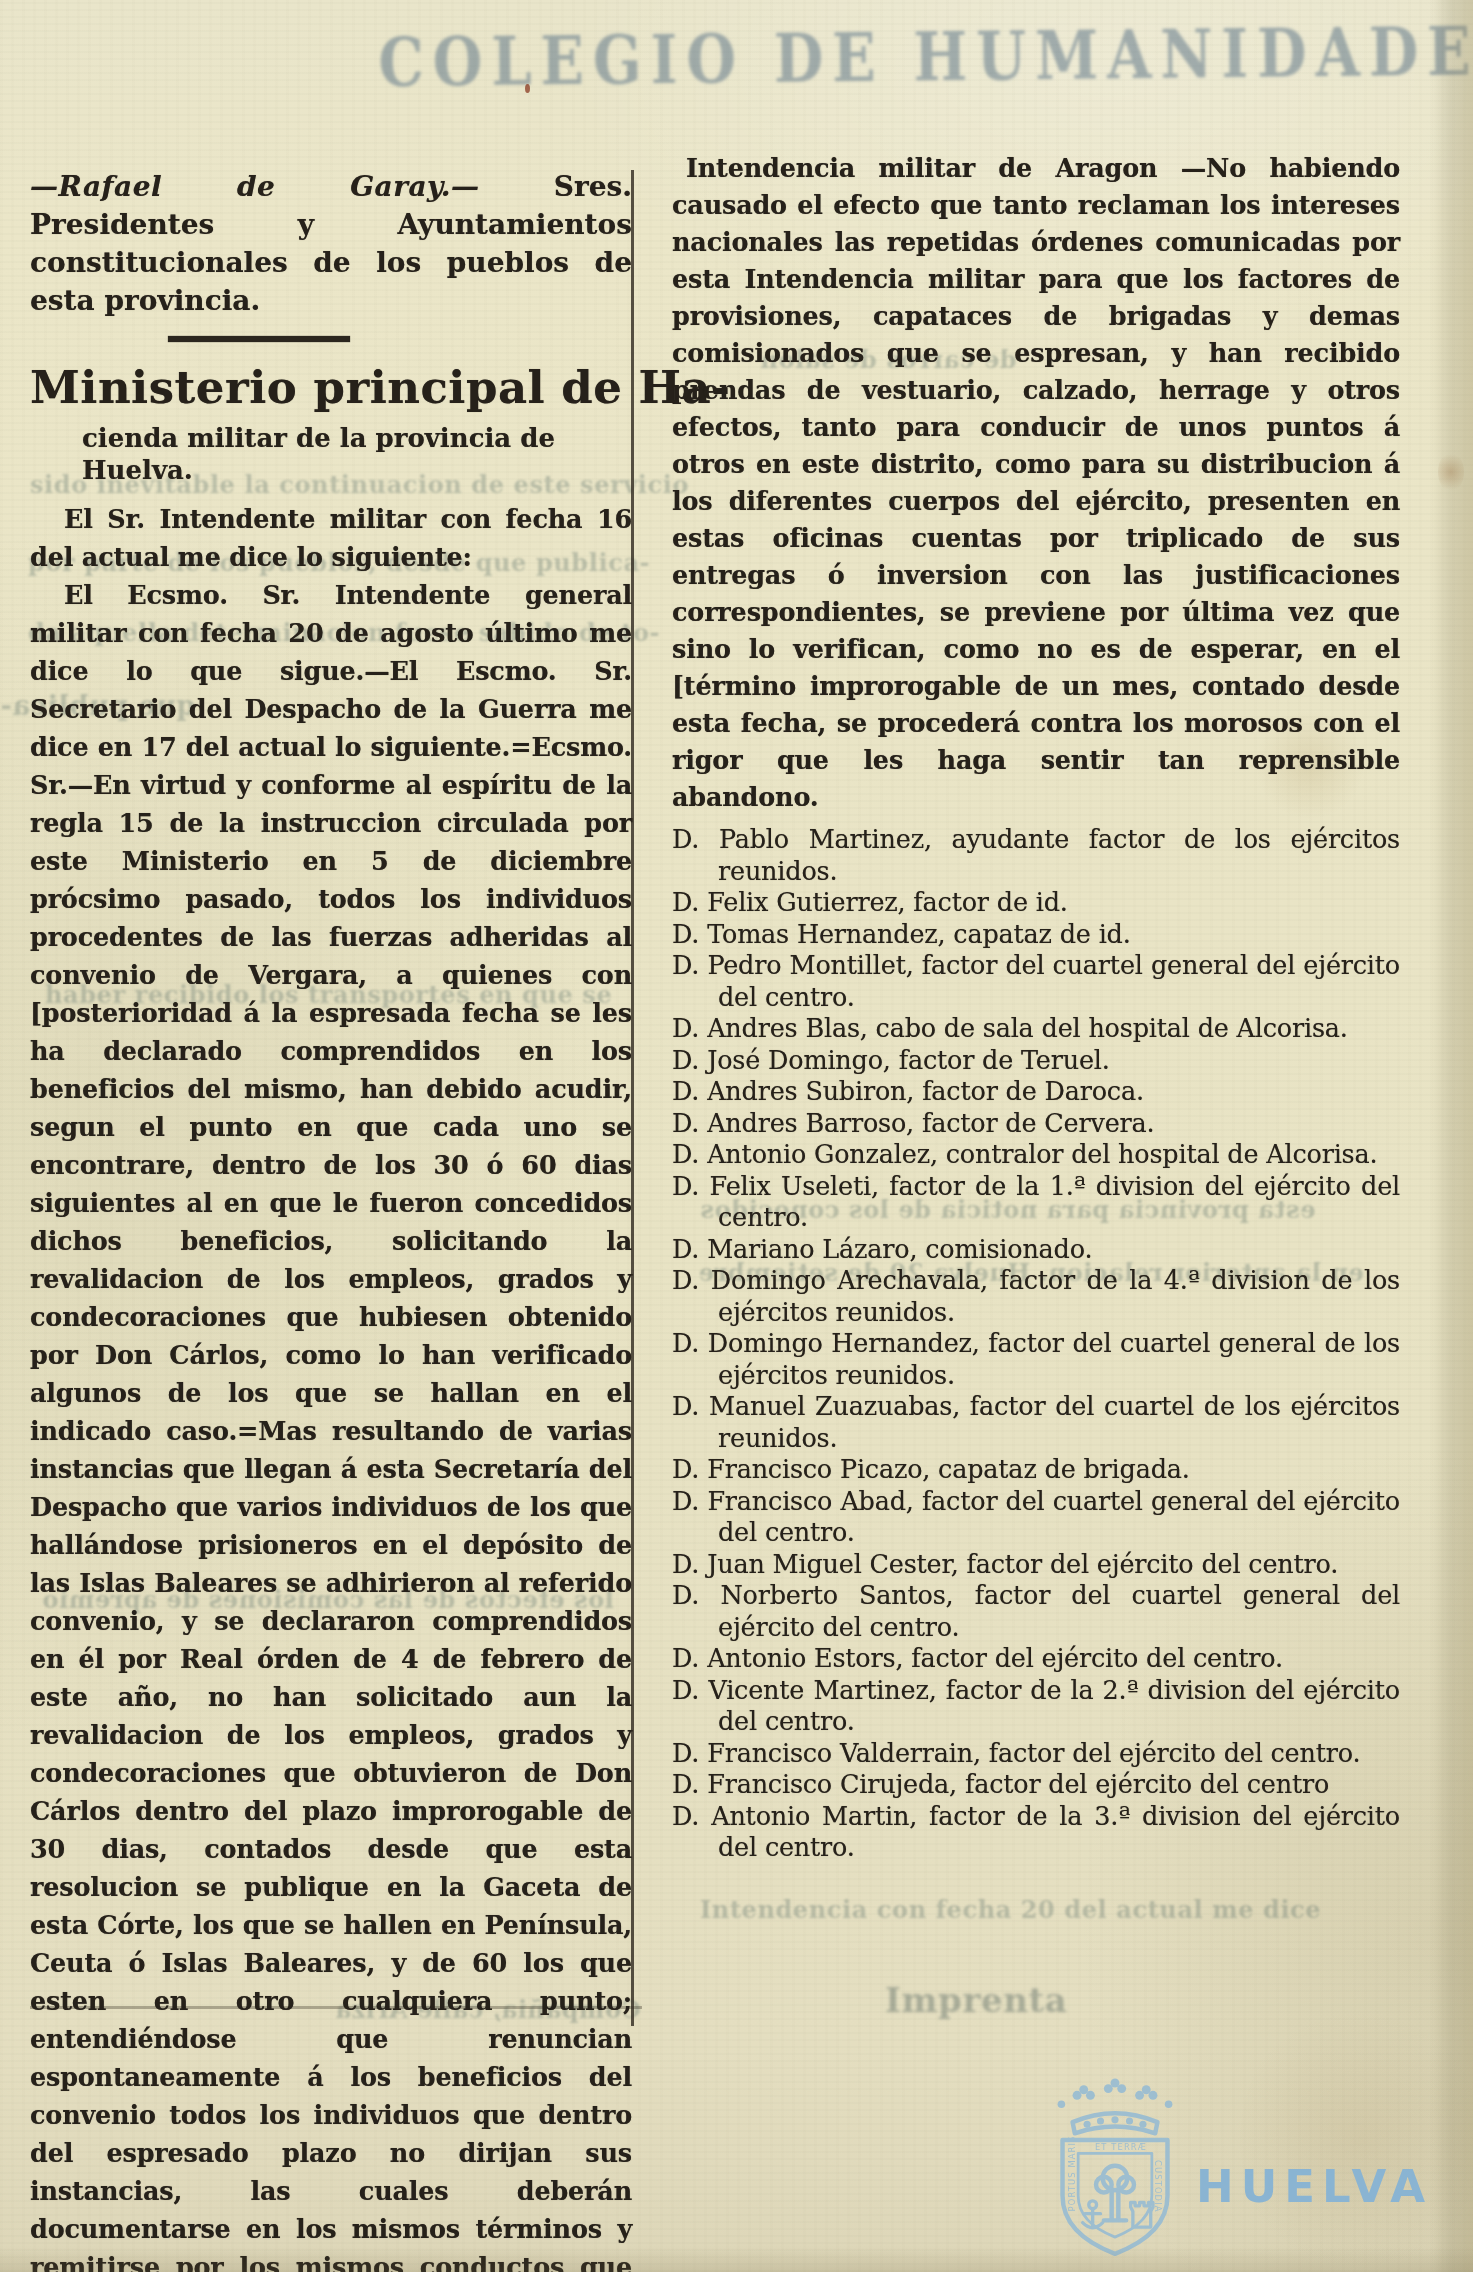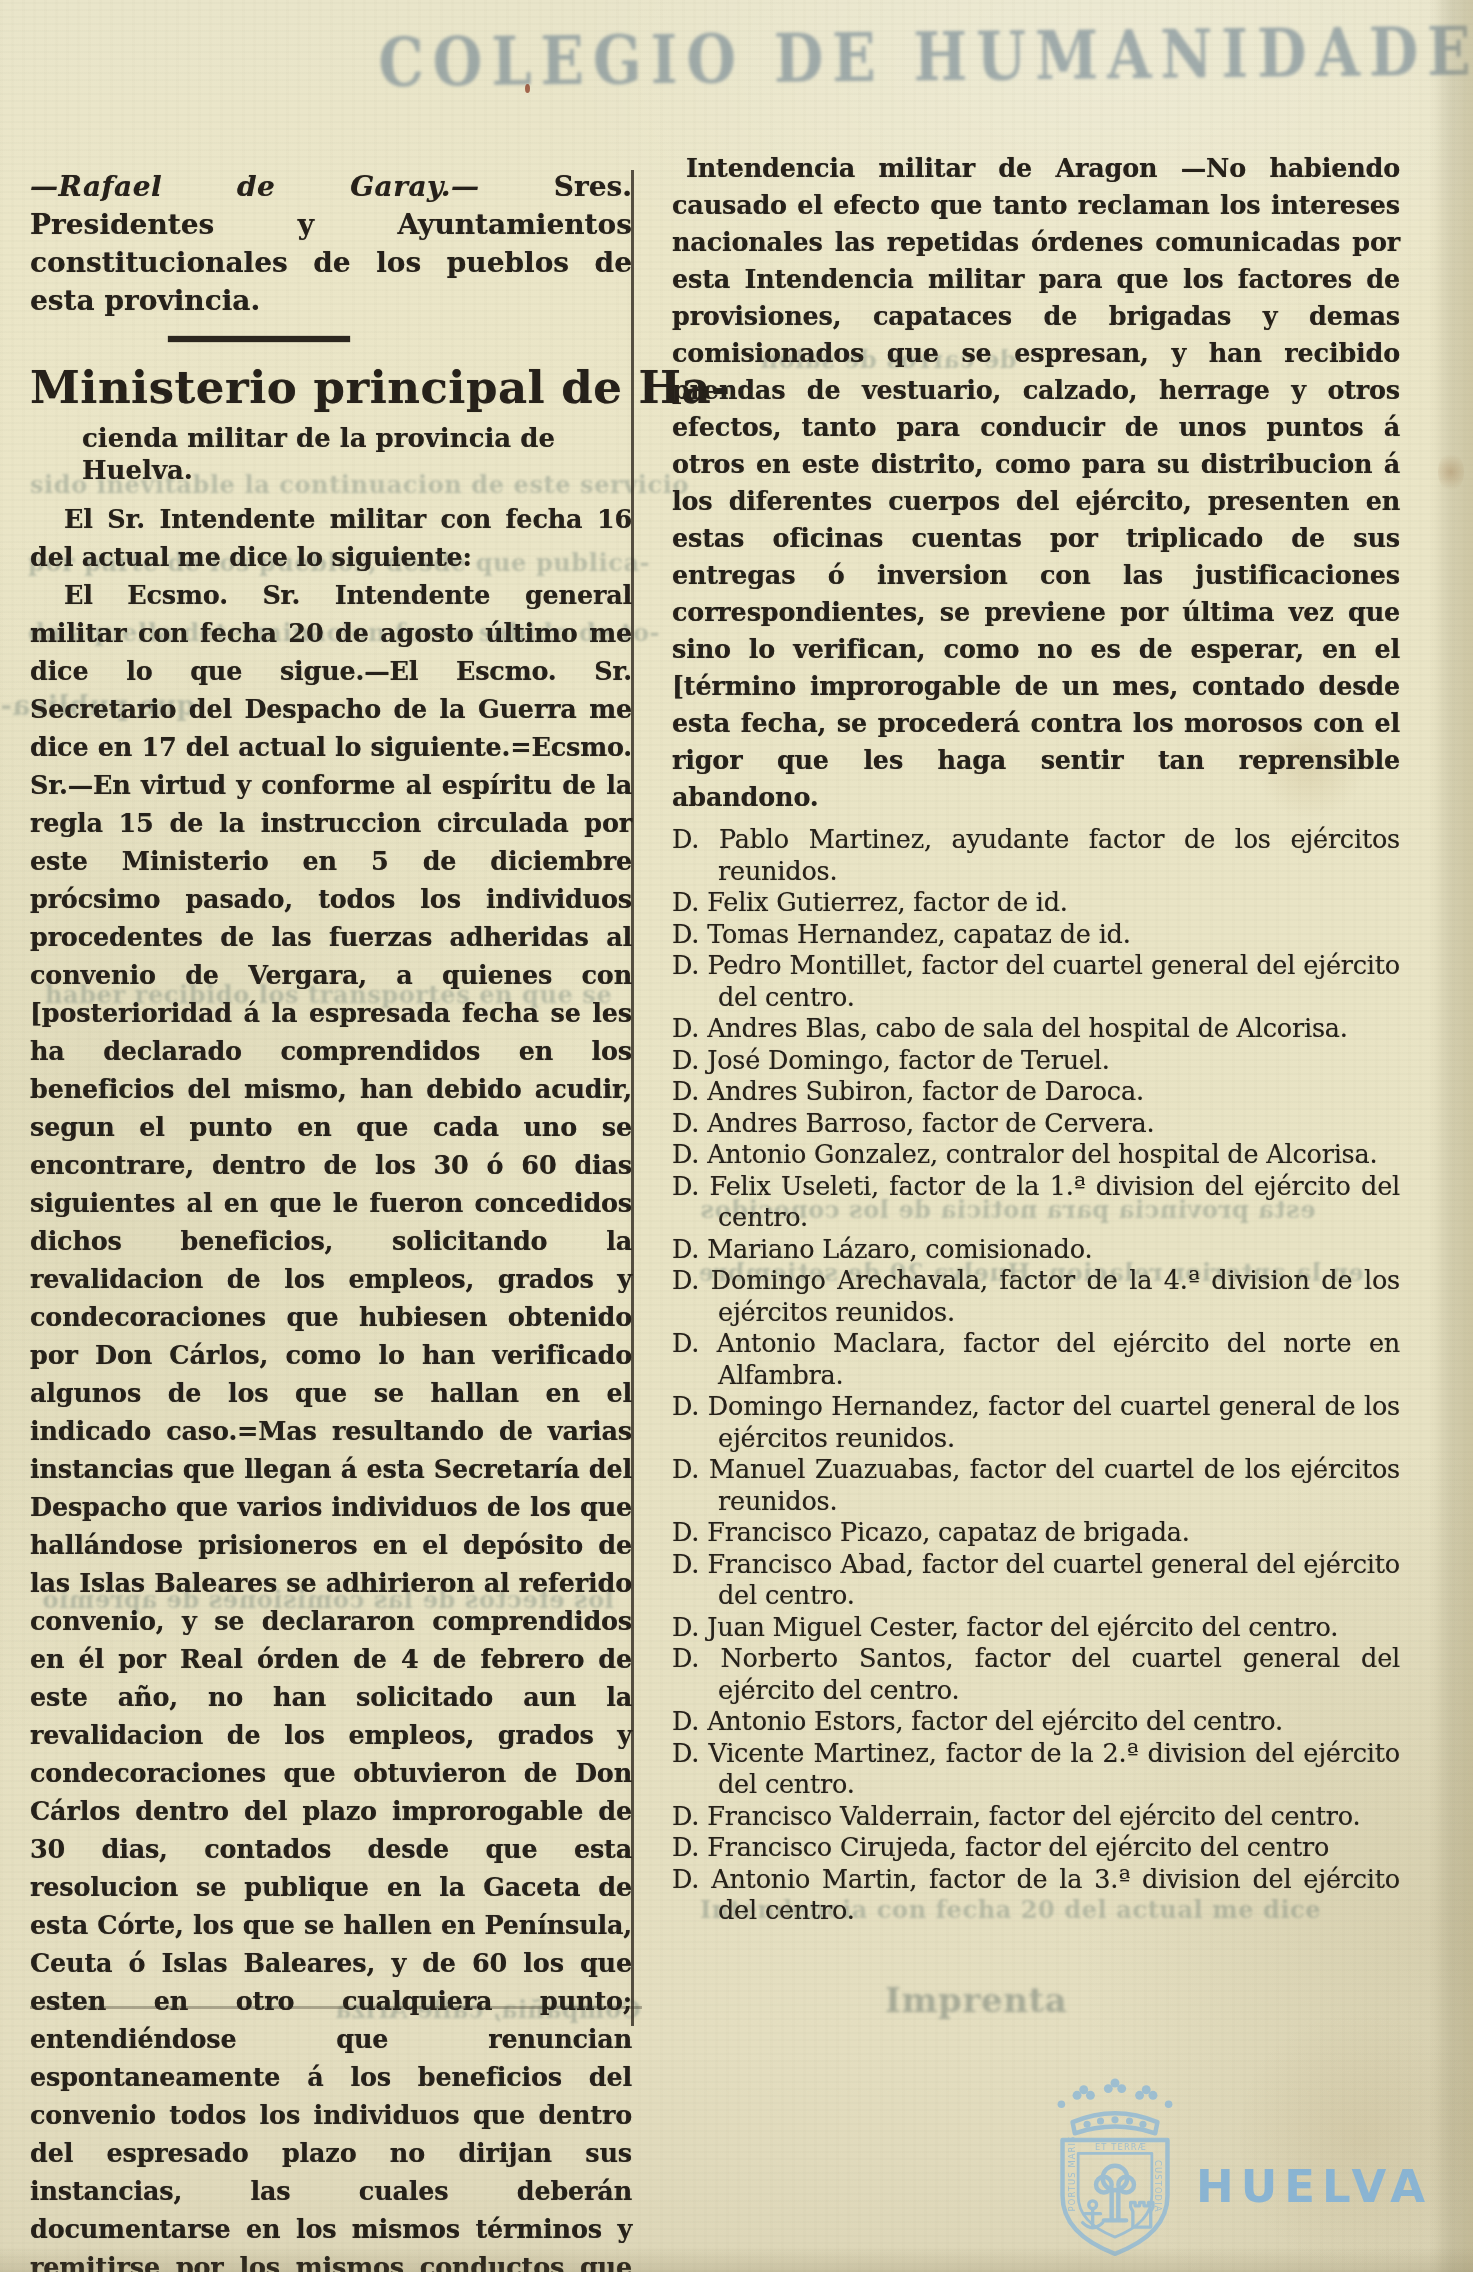--- a/index.html
+++ b/index.html
@@ -154,21 +154,20 @@
         <p class="pitem">D. Tomas Hernandez, capataz de id.</p>
         <p class="pitem">D. Pedro Montillet, factor del cuartel general del ejército del centro.</p>
         <p class="pitem">D. Andres Blas, cabo de sala del hospital de Alcorisa.</p>
         <p class="pitem">D. José Domingo, factor de Teruel.</p>
         <p class="pitem">D. Andres Subiron, factor de Daroca.</p>
         <p class="pitem">D. Andres Barroso, factor de Cervera.</p>
         <p class="pitem">D. Antonio Gonzalez, contralor del hospital de Alcorisa.</p>
         <p class="pitem">D. Felix Useleti, factor de la 1.ª division del ejército del centro.</p>
         <p class="pitem">D. Mariano Lázaro, comisionado.</p>
         <p class="pitem">D. Domingo Arechavala, factor de la 4.ª division de los ejércitos reunidos.</p>
-        <p class="pitem">D. Antonio Maclara, factor del ejército del norte en Alfambra.</p>
         <p class="pitem">D. Domingo Hernandez, factor del cuartel general de los ejércitos reunidos.</p>
         <p class="pitem">D. Manuel Zuazuabas, factor del cuartel de los ejércitos reunidos.</p>
         <p class="pitem">D. Francisco Picazo, capataz de brigada.</p>
         <p class="pitem">D. Francisco Abad, factor del cuartel general del ejército del centro.</p>
         <p class="pitem">D. Juan Miguel Cester, factor del ejército del centro.</p>
         <p class="pitem">D. Norberto Santos, factor del cuartel general del ejército del centro.</p>
         <p class="pitem">D. Antonio Estors, factor del ejército del centro.</p>
         <p class="pitem">D. Vicente Martinez, factor de la 2.ª division del ejército del centro.</p>
         <p class="pitem">D. Francisco Valderrain, factor del ejército del centro.</p>
         <p class="pitem">D. Francisco Cirujeda, factor del ejército del centro</p>

